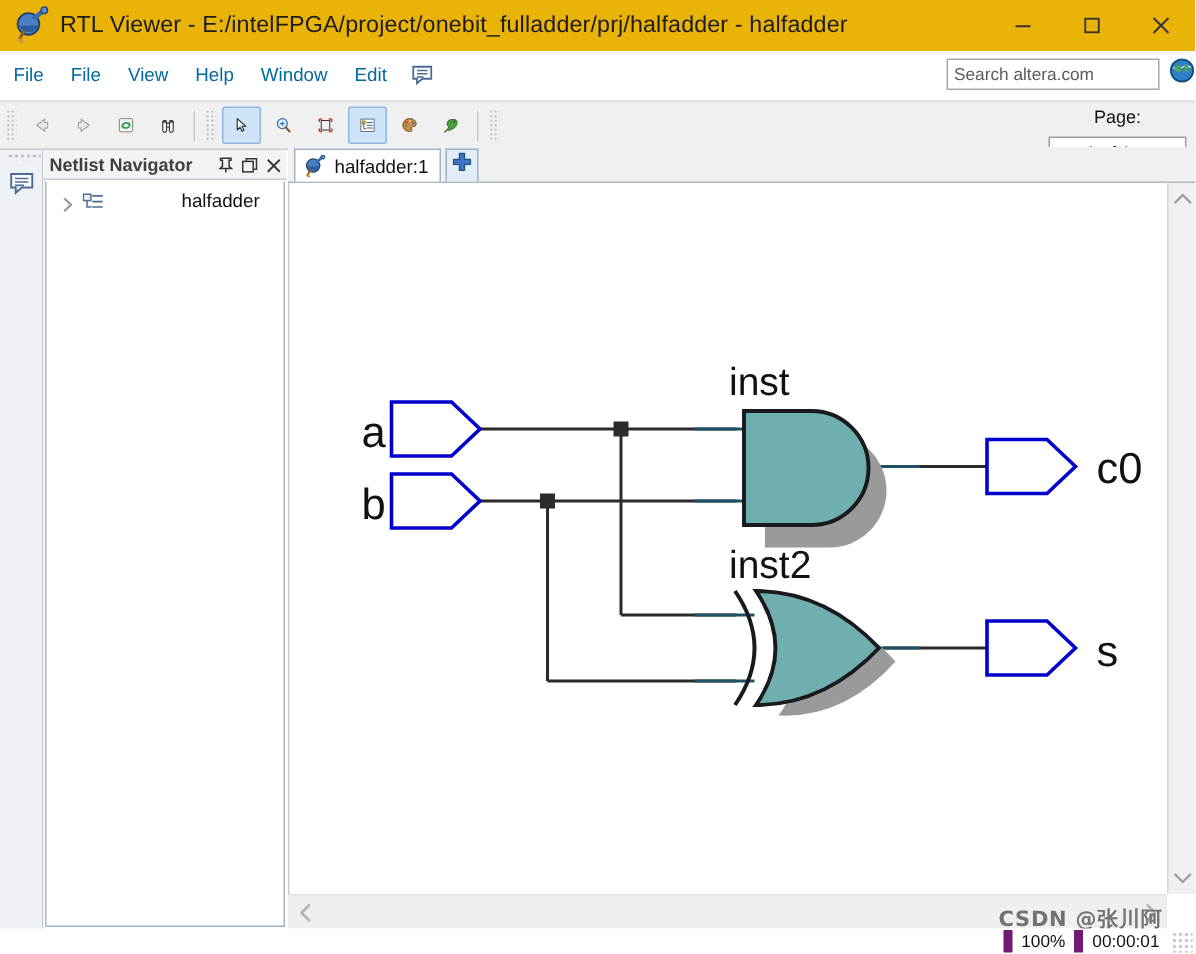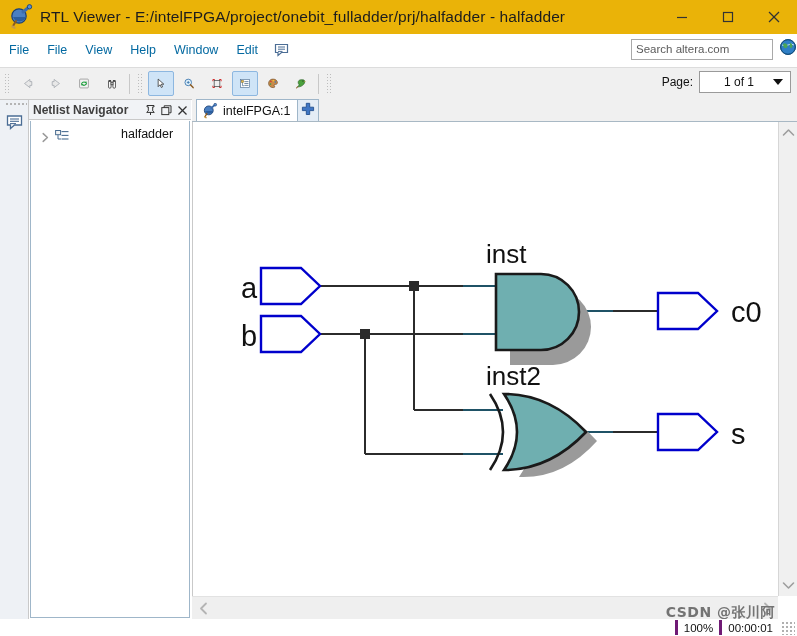--- a/index.html
+++ b/index.html
@@ -78,21 +78,21 @@
   .tb-btn {
     width: 26px; height: 25px; margin: 0 1px;
     display: flex; align-items: center; justify-content: center;
     border: 1px solid transparent; border-radius: 2px;
     background: transparent; flex: 0 0 auto;
   }
   .tb-btn.active { background: #cfe4f7; border-color: #8db7e0; }
   .tb-sep { width: 1px; height: 20px; background: #c8c8c8; margin: 0 3px; flex:0 0 auto;}
   .page-wrap {
     position: absolute; right: 6px; top: 71px;
-    display: flex; align-items: center; gap: 6px;
+    display: flex; align-items: center; gap: 6px; flex-direction: column;
   }
   .page-label { font-size: 12px; color: #111; }
   .page-select {
     width: 92px; height: 22px; border: 1px solid #9a9a9a; background: #fff;
     font-size: 12px; color: #111; display: flex; align-items: center;
     padding-left: 24px; position: relative;
   }
   .page-select .caret {
     position: absolute; right: 7px; top: 50%; transform: translateY(-50%);
     width: 0; height: 0; border-left: 5px solid transparent;
@@ -188,21 +188,21 @@
   .hscroll .arr.rt { right: 2px; }
 
   
   .statusbar {
     position: absolute; left: 0; top: 619px; width: 797px; height: 17px;
     background: #ffffff; display: flex; align-items: center;
     justify-content: flex-end; gap: 0;
   }
   .st-cell {
     font-size: 11.5px; color: #111; padding: 0 6px; height: 15px;
-    display: flex; align-items: center; border-left: 3px solid #701a75;
+    display: flex; align-items: center; border-left: 6px solid #701a75;
   }
   .st-grip {
     width: 14px; height: 14px; margin-left: 2px; margin-right: 2px;
     background-image: radial-gradient(#b0b0b0 36%, transparent 38%);
     background-size: 4px 4px;
   }
   .watermark {
     position: absolute; right: 22px; top: 604px;
     font-size: 14px; color: #737373; letter-spacing: .5px;
     pointer-events: none; white-space: nowrap;
@@ -439,21 +439,21 @@
       <span class="tab-icon">
         <svg width="16" height="16" viewBox="0 0 26 26">
           <circle cx="11" cy="12" r="7.2" fill="#4a7fc1" stroke="#1b3f72" stroke-width="1.4"></circle>
           <path d="M5 13 A7 7 0 0 0 18 13 Z" fill="#2b5e9e"></path>
           <path d="M15 8 L21 3" stroke="#3b6cae" stroke-width="3" stroke-linecap="round"></path>
           <circle cx="21.5" cy="2.8" r="2.2" fill="#5a8fd0" stroke="#1b3f72" stroke-width="1"></circle>
           <path d="M8 17 L5 22" stroke="#8a5a22" stroke-width="2.2" stroke-linecap="round"></path>
           <path d="M4.5 22.5 l2 1.2" stroke="#c79a4a" stroke-width="2.6" stroke-linecap="round"></path>
         </svg>
       </span>
-      <span class="tab-label">intelFPGA:1</span>
+      <span class="tab-label">halfadder:1</span>
     </div>
     <div class="tab-add">
       <span>
         <svg width="14" height="14" viewBox="0 0 14 14">
           <path d="M5.3 1.3 h3.4 v3.9 h3.9 v3.4 h-3.9 v3.9 h-3.4 v-3.9 h-3.9 v-3.4 h3.9 z" fill="#3f76c4" stroke="#23508f" stroke-width="0.9" stroke-linejoin="round"></path>
         </svg>
       </span>
     </div>
   </div>
 

